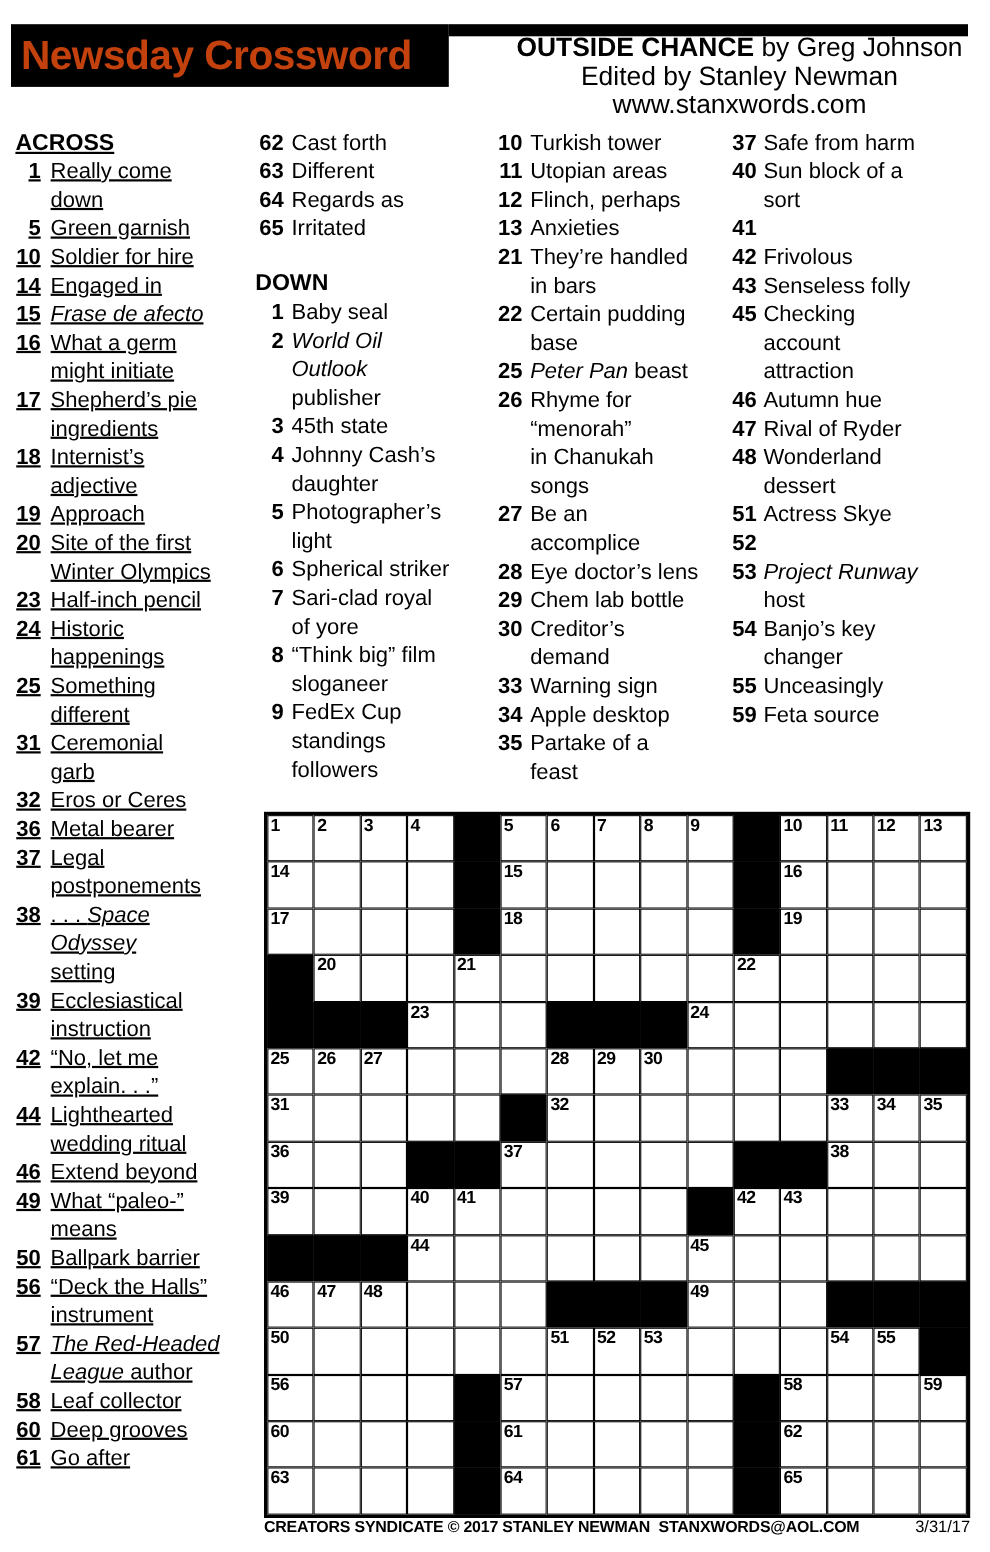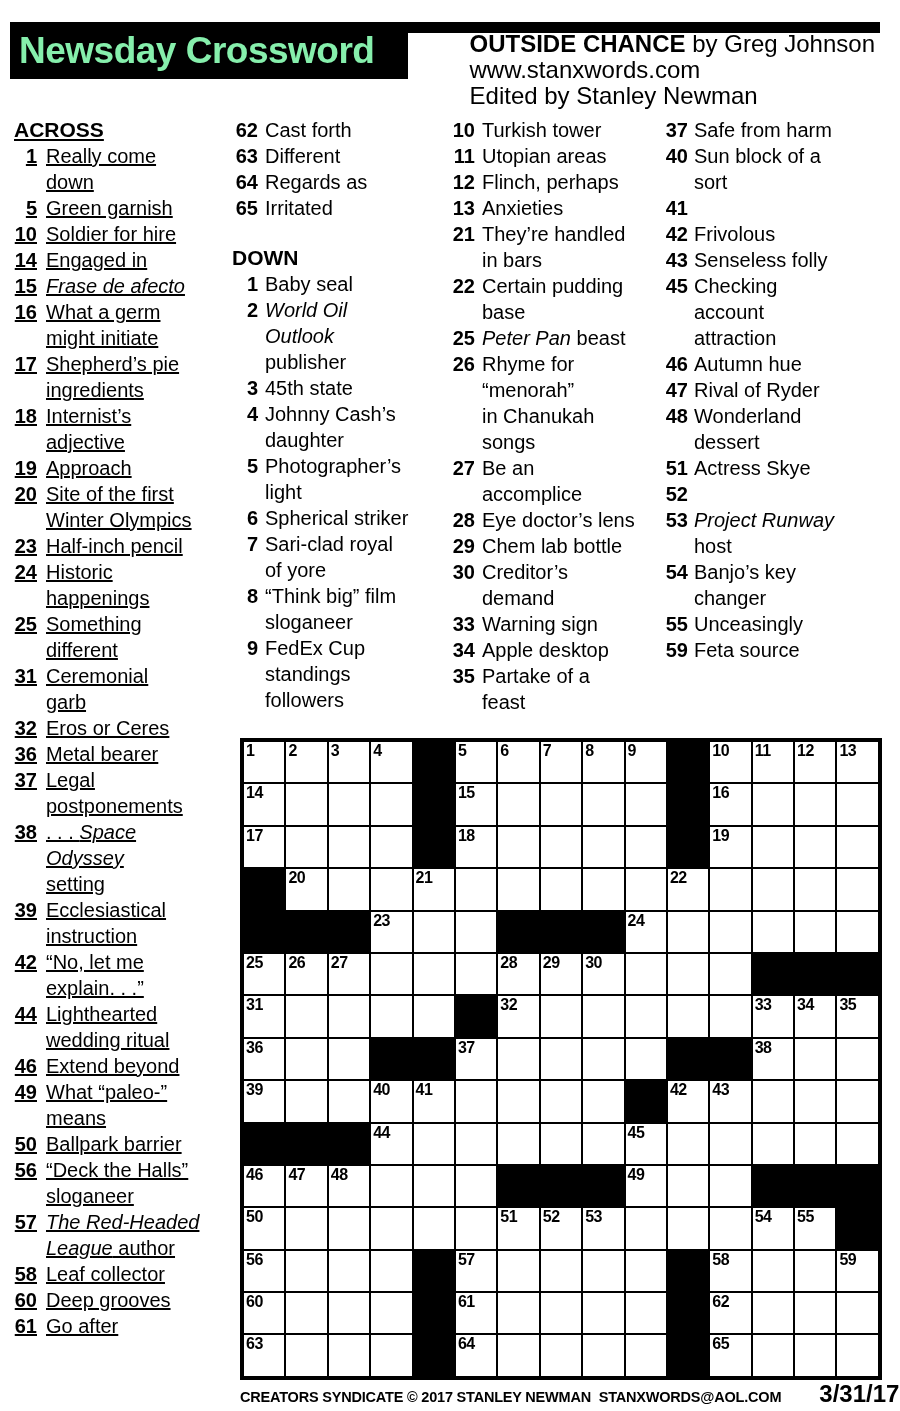--- a/index.html
+++ b/index.html
@@ -6,26 +6,26 @@
   body{
     width:900px;height:1411px;position:relative;background:#ffffff;color:#000;
     font-family:"Liberation Sans", sans-serif;overflow:hidden;
   }
   
   .masthead{
     position:absolute;left:10px;top:22px;width:398px;height:57px;
     background:#000;display:flex;align-items:center;
   }
   .masthead .mh-text{
-    color:#86efac;font-size:37px;font-weight:bold;padding-left:9px;
+    color:#c2410c;font-size:37px;font-weight:bold;padding-left:9px;
     letter-spacing:-0.5px;white-space:nowrap;
   }
   .top-rule{position:absolute;left:408px;top:22px;width:472px;height:11px;background:#000;}
   .header-right{
-    position:absolute;right:25px;top:31px;text-align:left;
+    position:absolute;right:25px;top:31px;text-align:center;
     font-size:24px;line-height:26px;
   }
   .header-right .bold{font-weight:bold;}
   
   .clue-col{position:absolute;top:117px;font-size:20px;line-height:26px;}
   .col1{left:10px;width:218px;text-decoration:underline;}
   .col2{left:228px;width:218px;}
   .col3{left:448px;width:222px;}
   .col4{left:652px;width:246px;}
   .section-header{font-size:21px;font-weight:bold;line-height:26px;padding-left:4px;letter-spacing:0px;}
@@ -48,33 +48,33 @@
   .cell .num{
     position:absolute;top:1px;left:2px;font-size:16px;font-weight:bold;line-height:16px;
     letter-spacing:-0.5px;
   }
   
   .footer{
     position:absolute;left:240px;top:1380px;width:642px;
     display:flex;justify-content:space-between;align-items:baseline;gap:38px;
   }
   .footer .credit{font-size:14.5px;font-weight:bold;white-space:pre;letter-spacing:-0.2px;}
-  .footer .date{font-size:24px;font-weight:bold;}
+  .footer .date{font-size:15px;font-weight:normal;}
 </style>
 </head>
 <body>
 
 <div class="masthead">
   <span class="mh-text">Newsday Crossword</span>
 </div>
 <div class="top-rule"></div>
 <div class="header-right">
   <div><span class="bold">OUTSIDE CHANCE</span><span> by Greg Johnson</span></div>
+  <div>Edited by Stanley Newman</div>
   <div>www.stanxwords.com</div>
-  <div>Edited by Stanley Newman</div>
 </div>
 
 <div class="clue-col col1">
   <div class="section-header">ACROSS</div>
   <div>
       <div class="clue">
         <span class="cn">1</span>
         <span class="ct">Really come
 down</span>
       </div>
@@ -180,21 +180,21 @@
         <span class="ct">What “paleo-”
 means</span>
       </div>
       <div class="clue">
         <span class="cn">50</span>
         <span class="ct">Ballpark barrier</span>
       </div>
       <div class="clue">
         <span class="cn">56</span>
         <span class="ct">“Deck the Halls”
-sloganeer</span>
+instrument</span>
       </div>
       <div class="clue">
         <span class="cn">57</span>
         <span class="ct"><i>The Red-Headed
 League</i> author</span>
       </div>
       <div class="clue">
         <span class="cn">58</span>
         <span class="ct">Leaf collector</span>
       </div>

